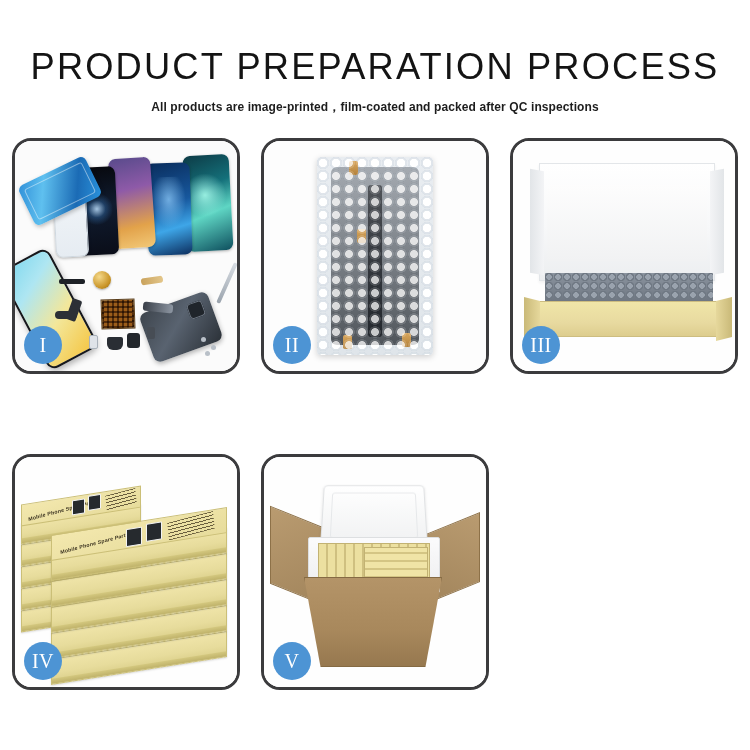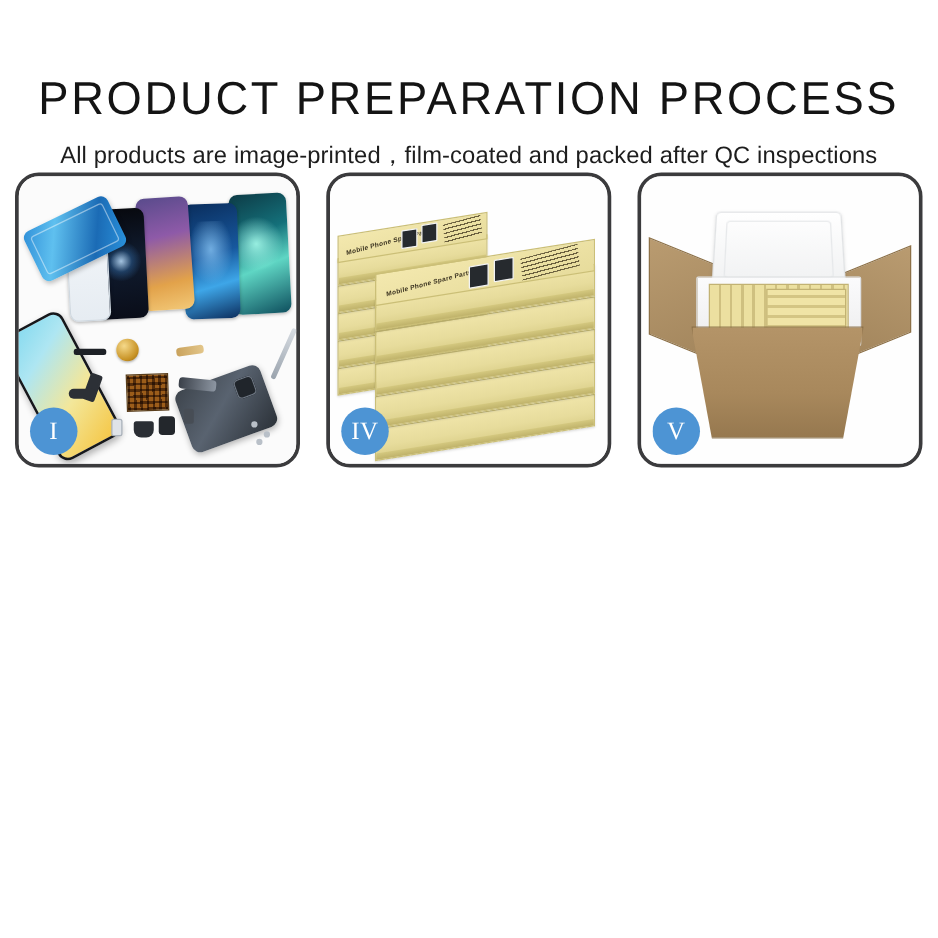--- a/index.html
+++ b/index.html
@@ -5,34 +5,34 @@
   * { margin:0; padding:0; box-sizing:border-box; }
   html,body { width:750px; height:750px; }
   body {
     background:#ffffff;
     font-family:"Liberation Sans", sans-serif;
     overflow:hidden;
     position:relative;
   }
 
   
-  #header { width:750px; padding-top:60px; text-align:center; }
+  #header { width:750px; padding-top:48px; text-align:center; }
   #title {
     font-size:37px;
     font-weight:400;
     letter-spacing:2.2px;
     color:#141414;
     line-height:1.05;
     white-space:nowrap;
     transform:scaleX(0.98);
   }
   #subtitle {
     margin-top:12px;
-    font-size:19px;
-    font-weight:400;
+    font-size:12px;
+    font-weight:700;
     letter-spacing:0.1px;
     color:#1d1d1d;
     white-space:nowrap;
   }
 
   
   #grid {
     position:absolute;
     left:12px; top:138px;
     width:726px; height:552px;
@@ -436,21 +436,46 @@
       <div class="part flex8"></div>
       <div class="part flex9"></div>
       <div class="part screw1"></div>
       <div class="part screw2"></div>
       <div class="part screw3"></div>
       <div class="tweezer"></div>
     </div>
     <div class="badge">I</div>
   </div>
 
-
+  <div class="panel">
+    <div class="stage">
+      <div class="p2-bg"></div>
+      <div class="bubblepack">
+        <div class="bp-inner"></div>
+        <div class="bp-strip"></div>
+        <div class="bp-tab bp-t1"></div>
+        <div class="bp-tab bp-t2"></div>
+        <div class="bp-tab bp-t3"></div>
+        <div class="bp-tab bp-t4"></div>
+        <div class="bp-bubbles"></div>
+      </div>
+    </div>
+    <div class="badge">II</div>
+  </div>
+
+  <div class="panel">
+    <div class="stage">
+      <div class="p3-bg"></div>
+      <div class="b3-lid"></div>
+      <div class="b3-foam"></div>
+      <div class="b3-fill"></div>
+      <div class="b3-tray"></div>
+    </div>
+    <div class="badge">III</div>
+  </div>
 
   <div class="panel">
     <div class="stage">
       <div class="p4-bg"></div>
       <div class="stackwrap">
 
         <div class="kbox kb-r5">
             <span class="kb-edge"></span>
           </div>
         <div class="kbox kb-r4">

